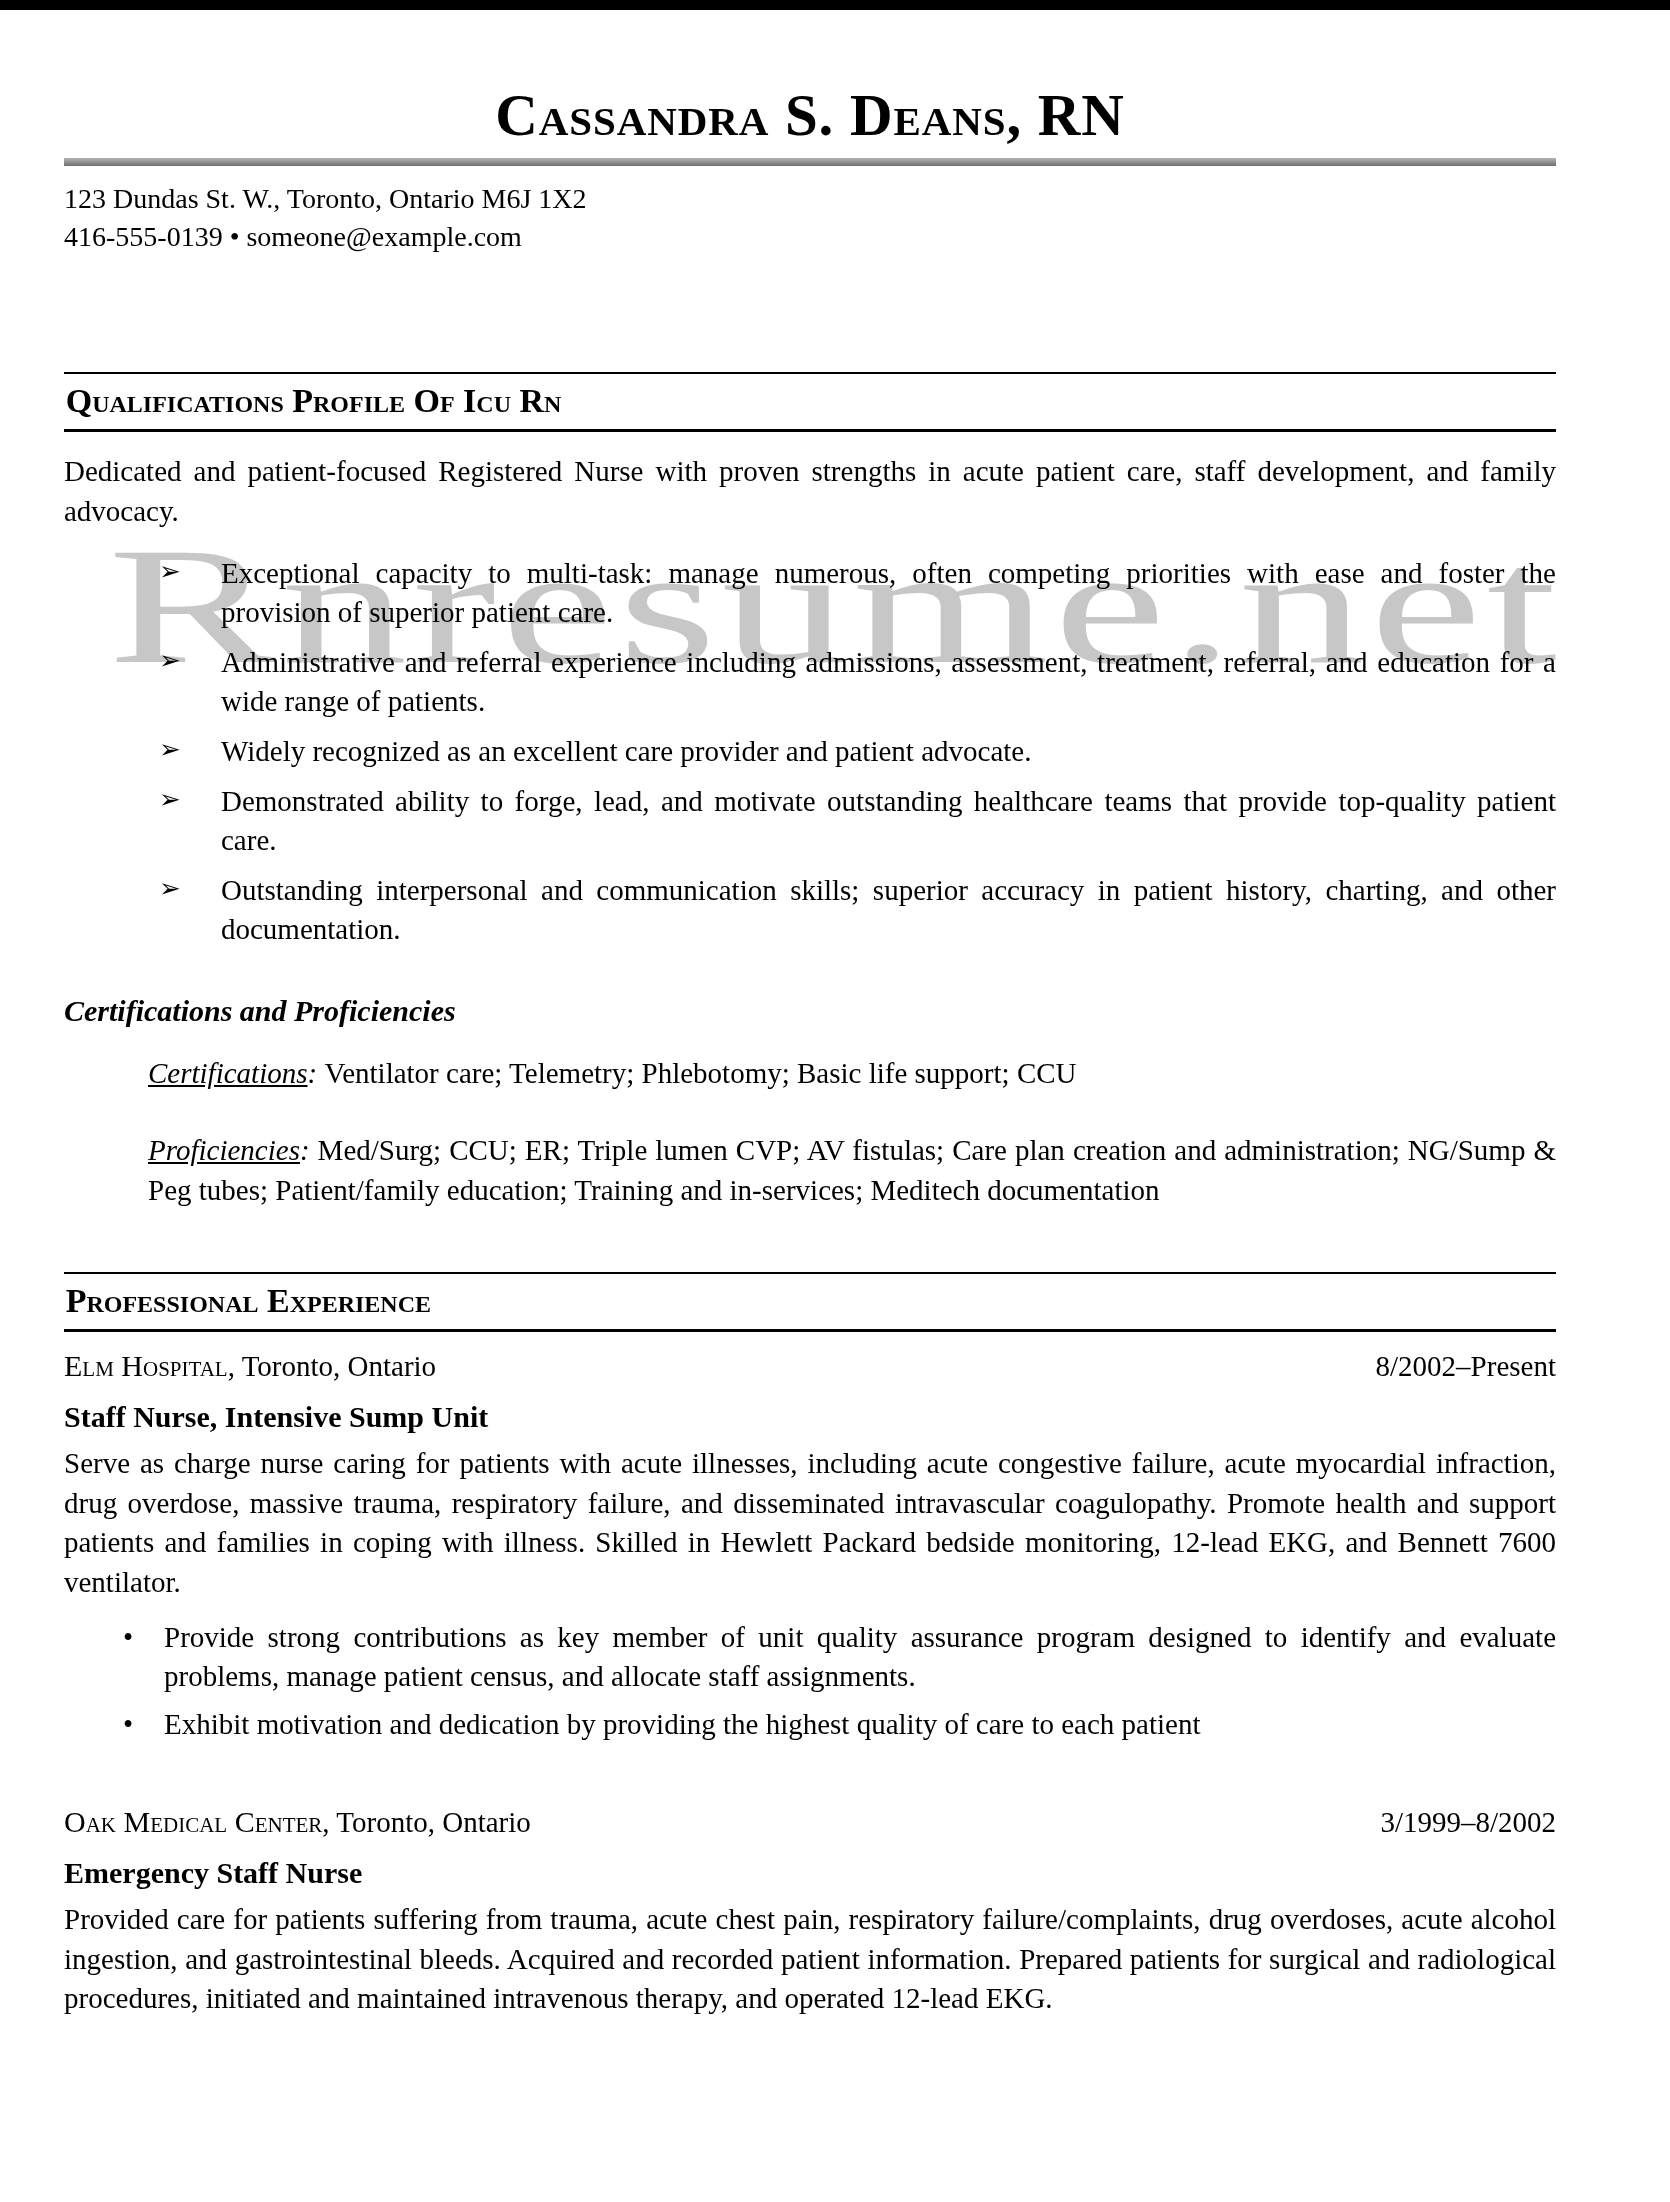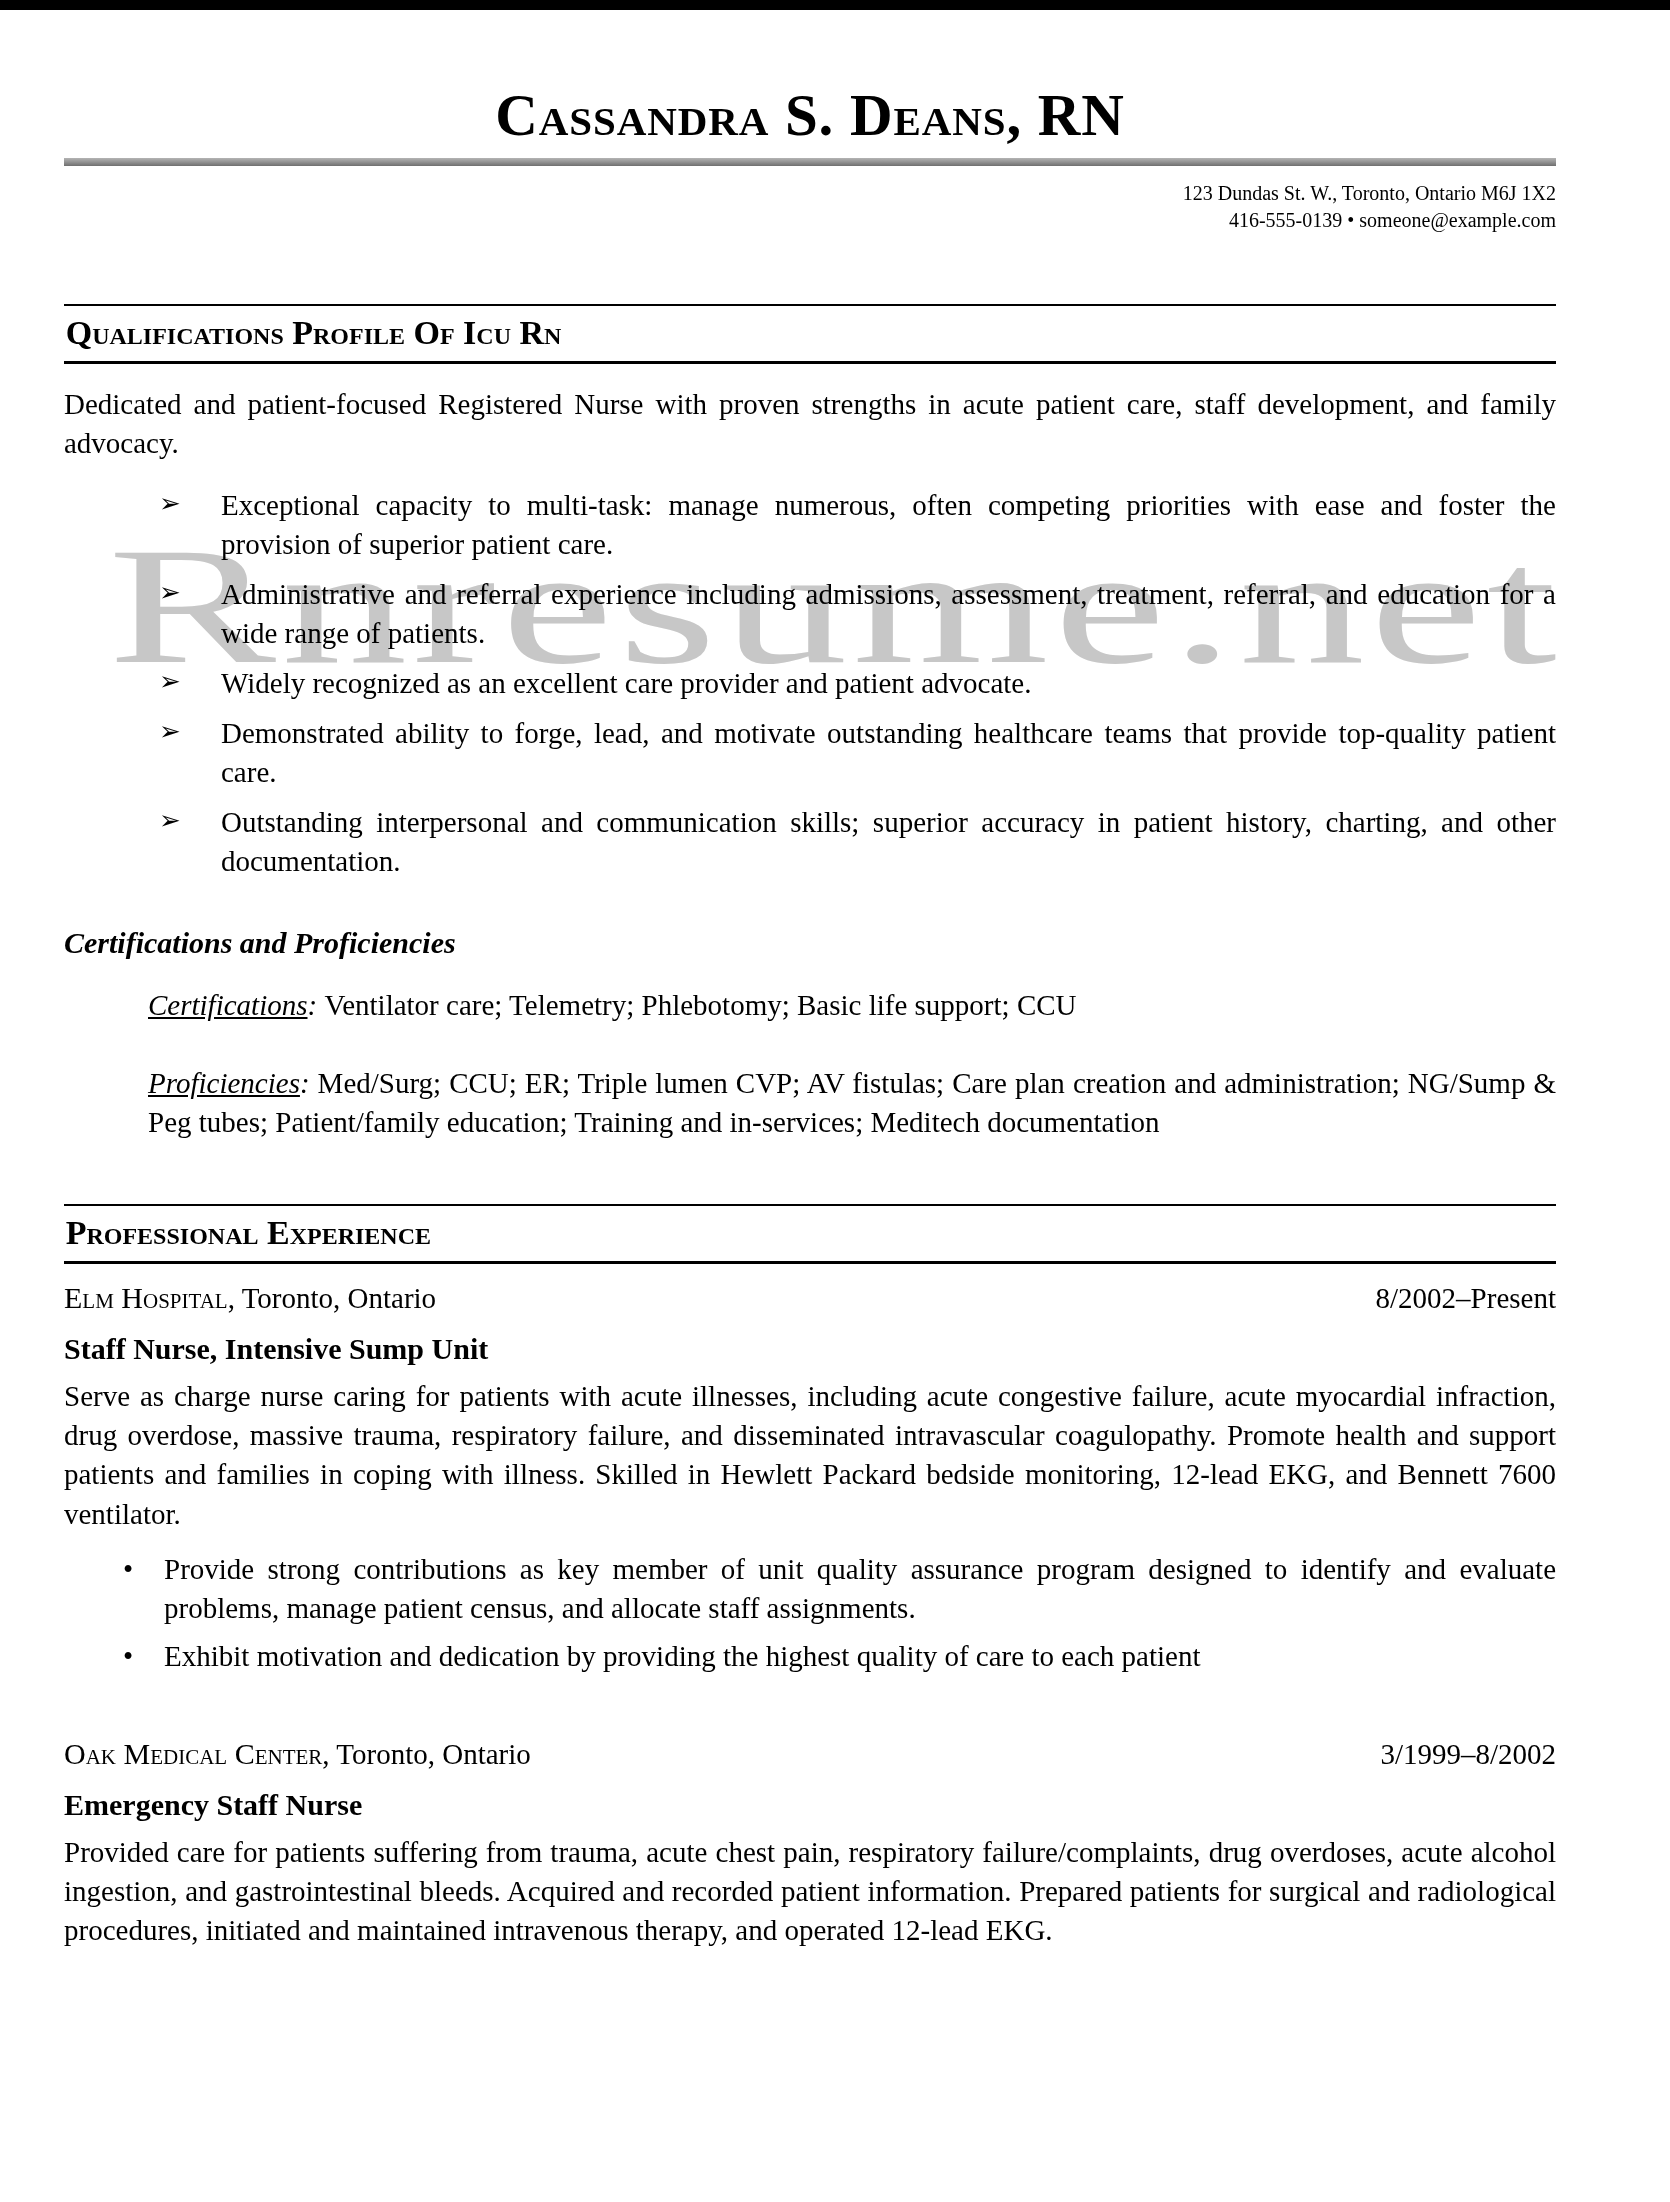--- a/index.html
+++ b/index.html
@@ -49,28 +49,28 @@
     line-height: 1.1;
     letter-spacing: 0.9px;
   }
   .title-rule {
     margin-top: 10.3px;
     height: 7.7px;
     background: linear-gradient(to bottom, #b4b4b4 0%, #8f8f8f 55%, #6f6f6f 100%);
   }
   .contact {
     margin-top: 13.8px;
-    text-align: right;
-    font-size: 20px;
+    text-align: left;
+    font-size: 28px;
   }
   .contact-line { display: block; }
 
   
   .section-heading {
-    margin-top: 70px;
+    margin-top: 116px;
     border-top: 2.6px solid #000000;
     border-bottom: 3.4px solid #000000;
     padding: 6.9px 0 8.6px 1.7px;
     font-size: 34px;
     font-weight: bold;
     font-variant: small-caps;
     line-height: 1.15;
   }
   .section-heading.experience { margin-top: 62px; }
 

